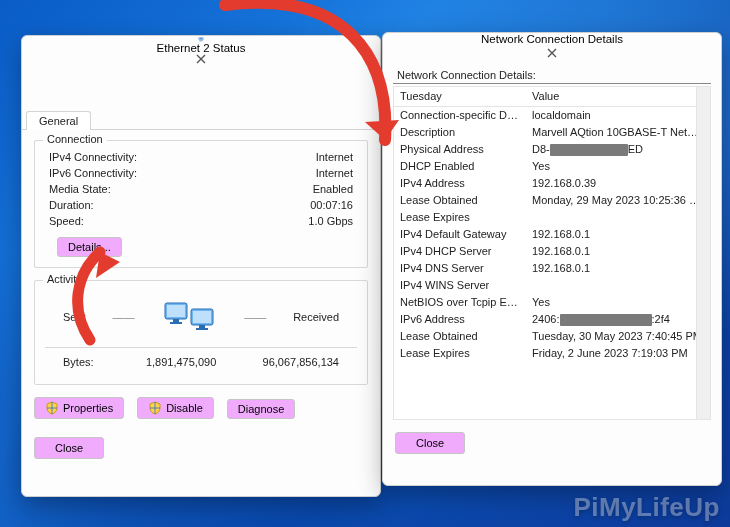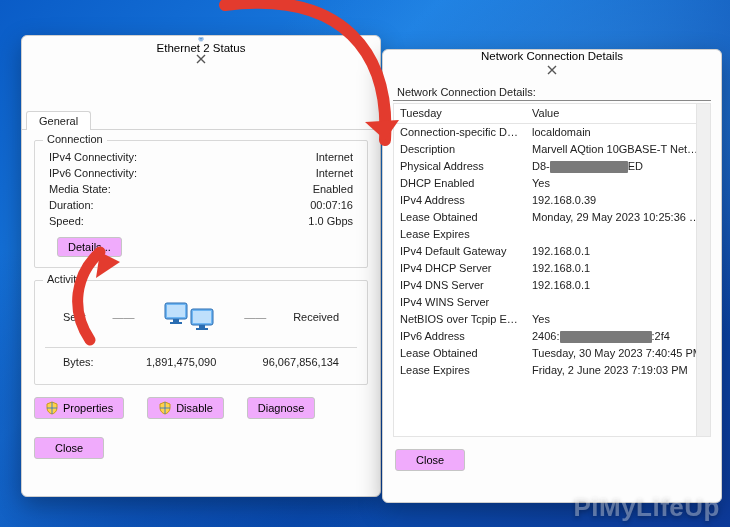--- a/index.html
+++ b/index.html
@@ -99,25 +99,25 @@
     cursor: pointer;
   }
   .activity-center {
     display: flex;
     align-items: center;
     justify-content: space-between;
     padding: 8px 18px 6px 18px;
   }
   .monitor-icon { width: 56px; height: 40px; display: flex; align-items: center; justify-content: center; }
   hr.sep { border: none; border-top: 1px solid #d8d8d8; margin: 4px 0 6px 0; }
-  .btnrow { display: flex; gap: 23px; }
+  .btnrow { display: flex; gap: 13px; align-items: flex-end; }
   .shield { width: 14px; height: 14px; }
 
   
-  #win-details { left: 382px; top: 49px; width: 340px; height: 454px; }
+  #win-details { left: 382px; top: 32px; width: 340px; height: 454px; }
   .details-label { font-size: 11px; padding: 2px 0 2px 4px; border-bottom: 1px solid #888; margin: 6px 10px 0 10px; }
   .details-list {
     margin: 2px 10px 4px 10px;
     border: 1px solid #e4e4e4;
     height: 334px;
     overflow: hidden;
     background: #fff;
   }
   .dhead, .drow {
     display: flex;

